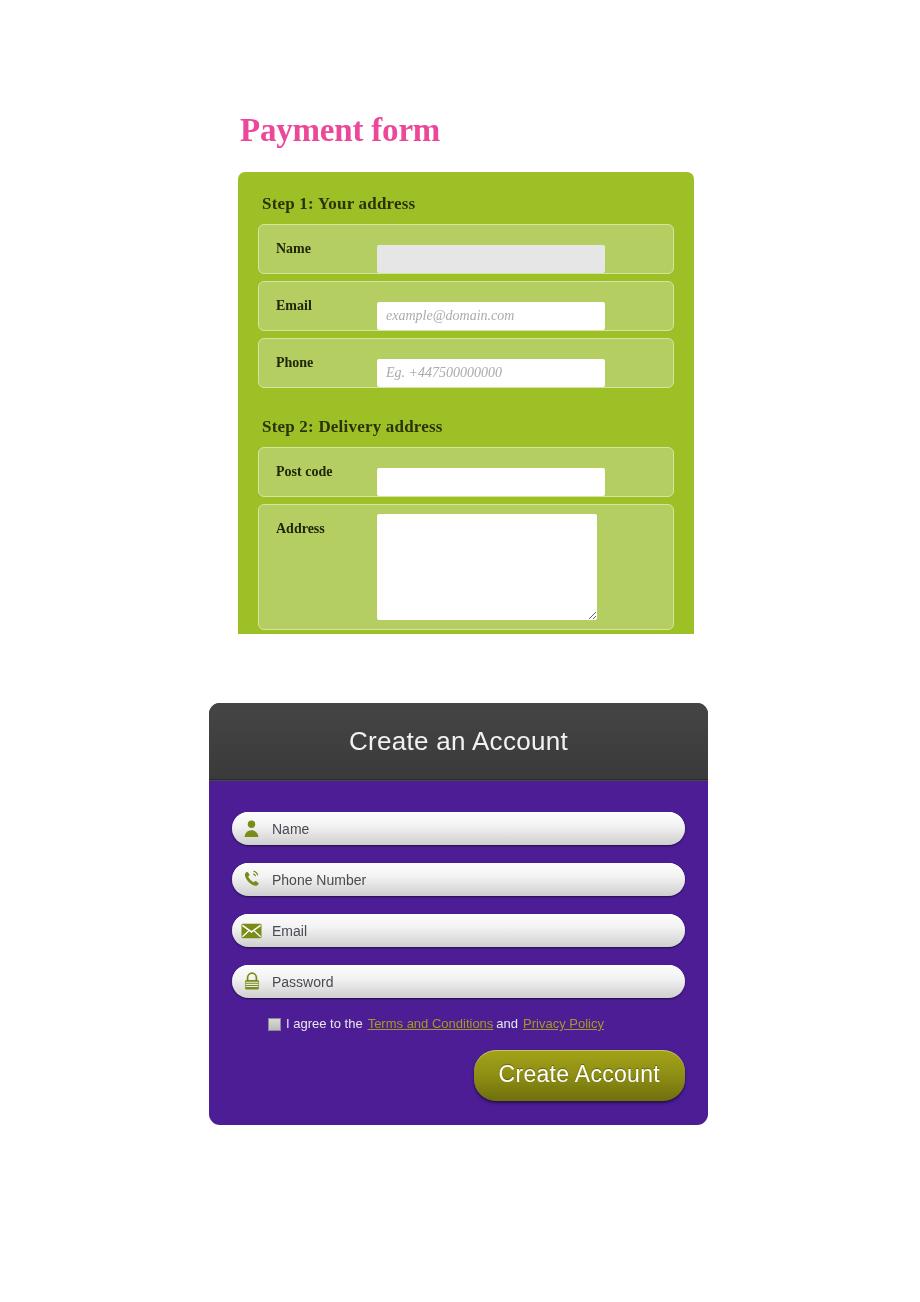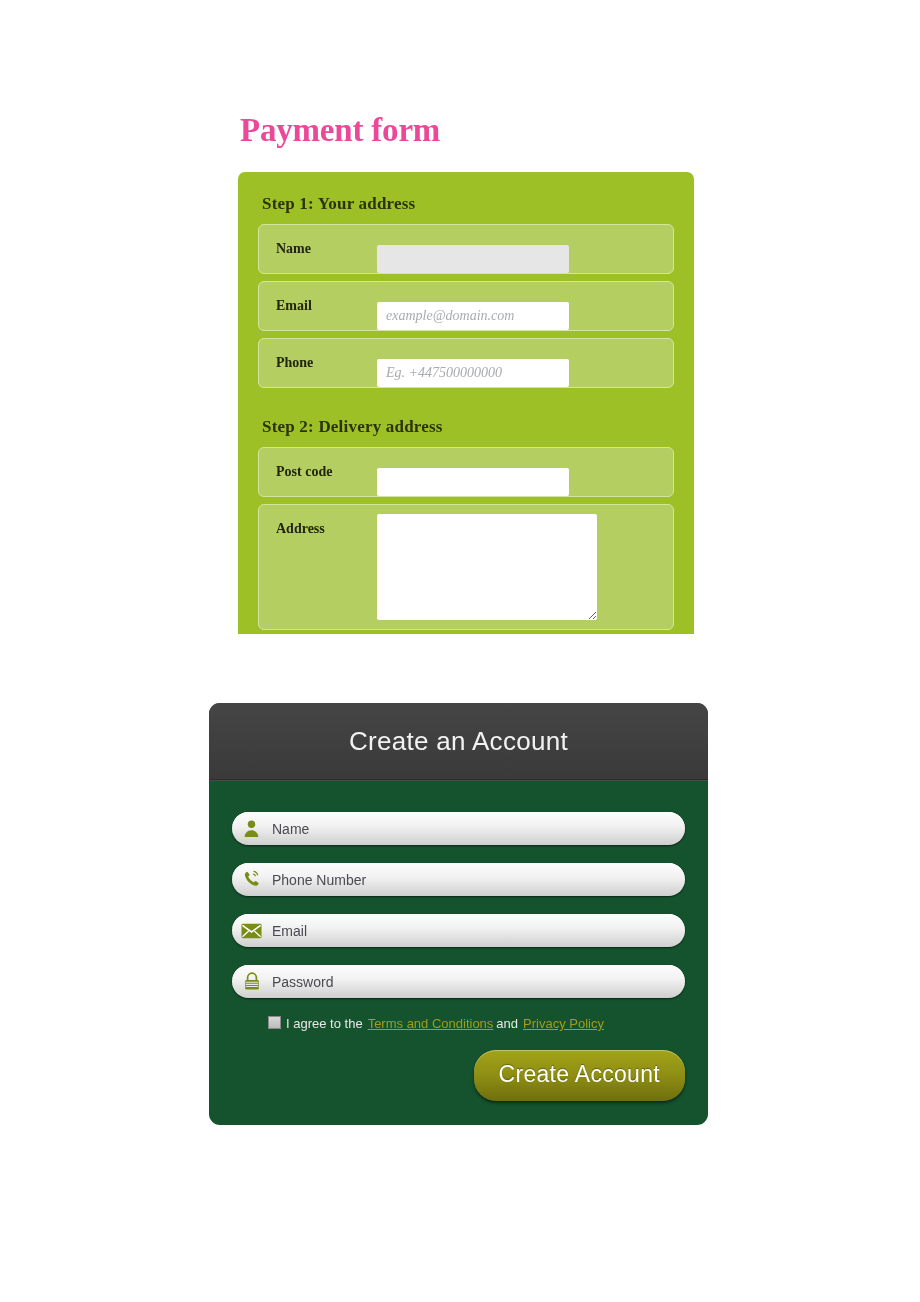--- a/index.html
+++ b/index.html
@@ -72,21 +72,21 @@
     width: 118px;
     flex: none;
     padding-left: 17px;
     box-sizing: border-box;
   }
   .field-row.tall .field-label {
     padding-top: 16px;
   }
   .field-input {
     height: 28px;
-    width: 192px;
+    width: 228px;
     background: #ffffff;
     border: none;
     border-radius: 2px;
     font-family: "Liberation Serif", serif;
     font-style: italic;
     font-size: 14px;
     color: #555;
     padding: 0 9px;
     box-sizing: border-box;
     outline: none;
@@ -117,21 +117,21 @@
     display: block;
   }
 
   
   .account-card {
     position: absolute;
     left: 209px;
     top: 703px;
     width: 499px;
     height: 422px;
-    background: #14532d;
+    background: #4c1d95;
     border-radius: 11px;
     box-sizing: border-box;
     overflow: hidden;
   }
   .account-header {
     height: 76px;
     background: linear-gradient(to bottom, #454545 0%, #3a3a3a 100%);
     border-bottom: 1px solid #2b2b2b;
     box-shadow: 0 1px 0 #4a4a4a;
     display: flex;
@@ -169,21 +169,21 @@
     margin-right: 8px;
   }
   .acct-icon svg { display: block; }
   .acct-placeholder {
     font-family: "Liberation Sans", sans-serif;
     font-size: 14px;
     color: #4a4a52;
   }
   .agree-row {
     display: flex;
-    align-items: flex-start;
+    align-items: flex-end;
     margin-top: 2px;
     margin-left: 1px;
     font-family: "Liberation Sans", sans-serif;
     font-size: 13px;
     color: #e8e8e8;
     white-space: nowrap;
     padding-left: 35px;
   }
   .agree-checkbox {
     width: 13px;

